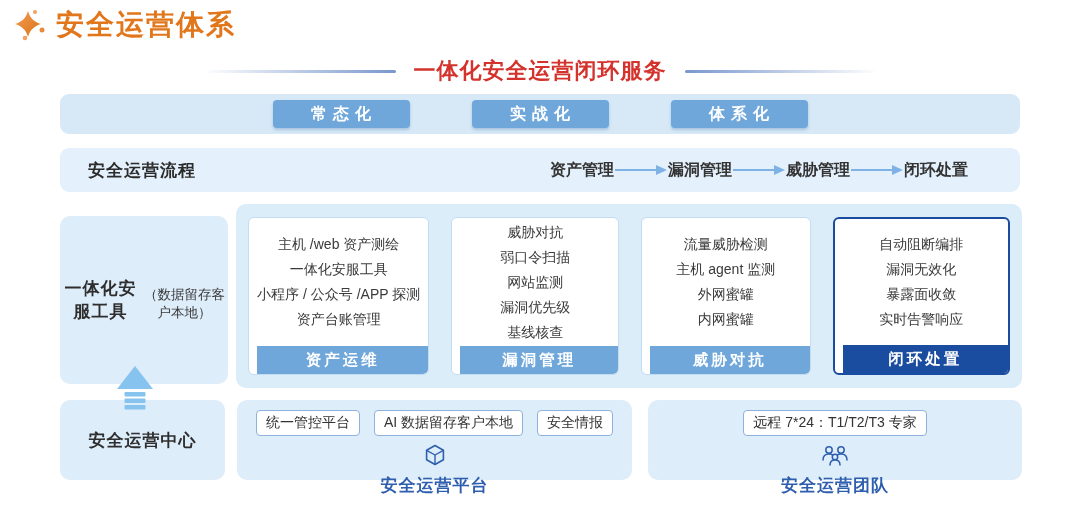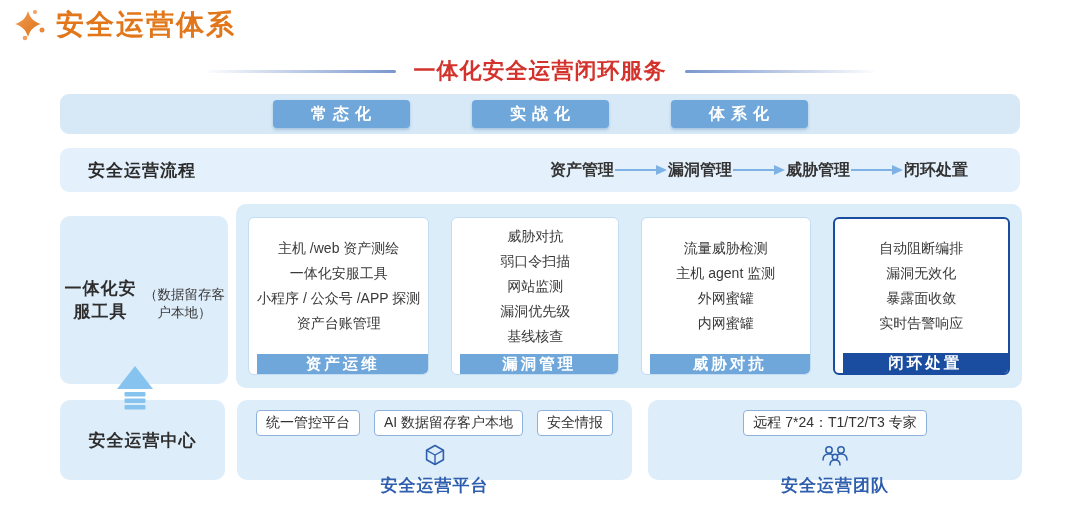--- a/index.html
+++ b/index.html
@@ -36,21 +36,21 @@
               display:flex;flex-direction:row;align-items:center;justify-content:center;text-align:center;}
   .tools-left .l1{font-size:17px;font-weight:bold;color:#2e2e2e;letter-spacing:1px;}
   .tools-left .l2{font-size:13.5px;color:#3a3a3a;margin-top:8px;}
   .cards-wrap{position:absolute;left:236px;top:204px;width:786px;height:184px;background:#DCEDFA;border-radius:10px;
               box-sizing:border-box;padding:13px 12px;display:flex;gap:22px;}
   .card{background:#fff;border:1px solid #C2DCF2;border-radius:6px;overflow:hidden;display:flex;flex-direction:column;}
   .card.hl{border:2px solid #1A4C9F;}
   .w1{flex:184 0 0;} .w2{flex:170 0 0;} .w3{flex:172 0 0;} .w4{flex:178 0 0;}
   .card-items{flex:1;display:flex;flex-direction:column;justify-content:center;align-items:center;}
   .card-line{font-size:14px;line-height:25px;color:#3a3a3a;white-space:nowrap;}
-  .card-footer{height:20px;background:#6FA7DB;color:#fff;font-size:15.5px;font-weight:bold;letter-spacing:3px;
+  .card-footer{height:28px;background:#6FA7DB;color:#fff;font-size:15.5px;font-weight:bold;letter-spacing:3px;
                display:flex;align-items:center;justify-content:center;margin-left:8px;}
   .card.hl .card-footer{background:#1A4C9F;}
 
   
   .up-arrow{position:absolute;left:116px;top:366px;z-index:3;}
 
   
   .panel{position:absolute;top:400px;height:80px;background:#DEEDFA;border-radius:10px;box-sizing:border-box;}
   .p-left{left:60px;width:165px;display:flex;align-items:center;justify-content:center;}
   .p-left .lbl{font-size:17px;font-weight:bold;color:#2e2e2e;letter-spacing:1px;}

